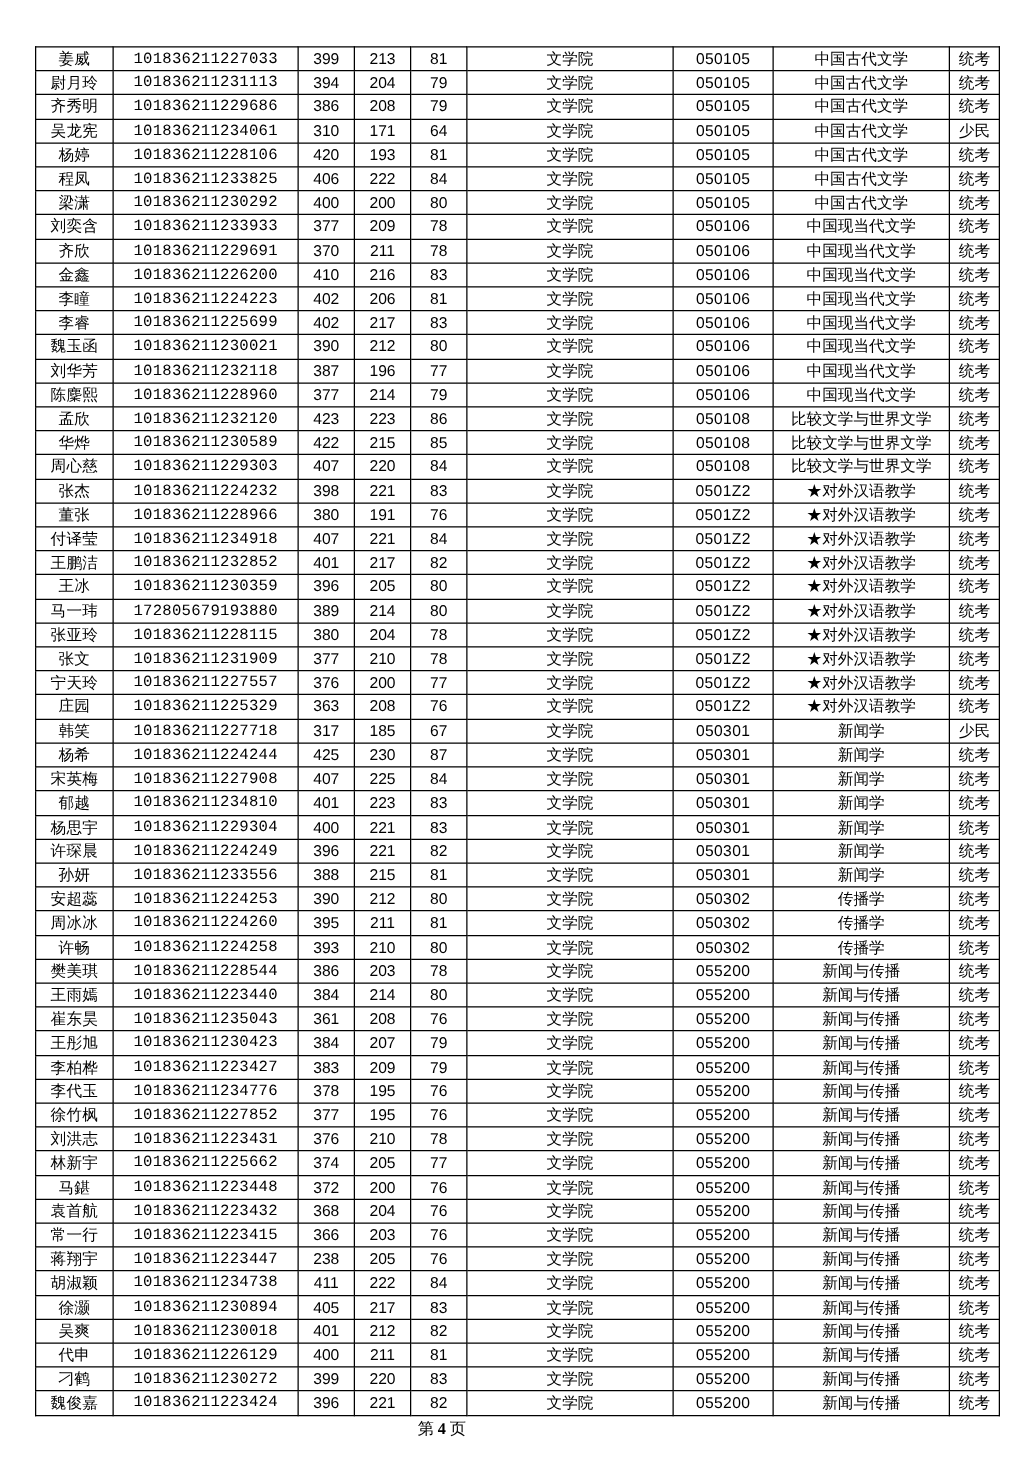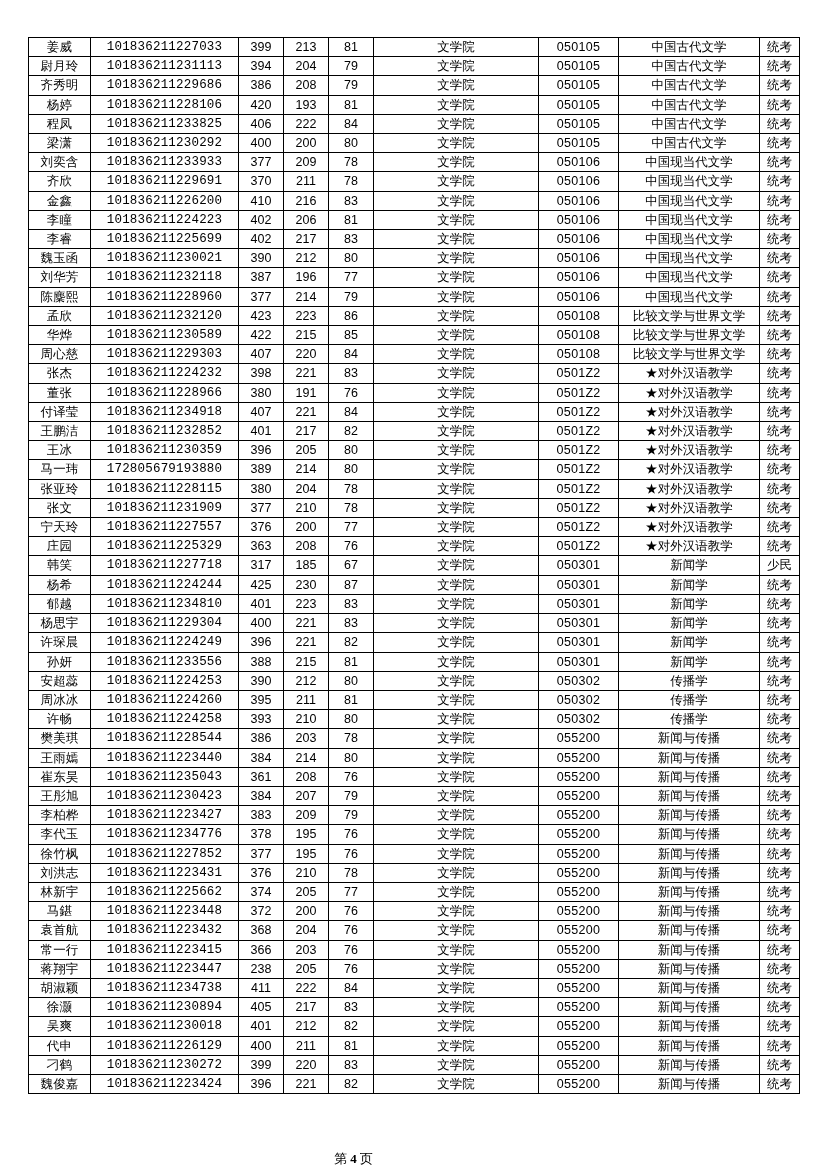--- a/index.html
+++ b/index.html
@@ -82,21 +82,20 @@
   tr.sep-above > td { border-top: 1.7px solid #555; }
 
   #page-footer {
     position: absolute;
     left: 0;
     top: 1134px;
     width: 707px;
     text-align: center;
     font-size: 13px;
     font-family: "Liberation Serif", "DejaVu Serif", serif;
-    margin-top: 16px;
   }
   #page-footer .pfx, #page-footer .sfx { font-size: 13px; }
   #page-footer .pnum {
     font-family: "Liberation Serif", "DejaVu Serif", serif;
     font-weight: bold;
     padding: 0 3px;
   }
 </style>
 </head>
 <body>
@@ -144,20 +143,31 @@
             <td class="cell-examno">101836211229686</td>
             <td class="cell-num">386</td>
             <td class="cell-num">208</td>
             <td class="cell-num">79</td>
             <td class="cell-college">文学院</td>
             <td class="cell-majorcode">050105</td>
             <td class="cell-majorname">中国古代文学</td>
             <td class="cell-type">统考</td>
           </tr>
           <tr>
+            <td class="cell-name">吴龙宪</td>
+            <td class="cell-examno">101836211234061</td>
+            <td class="cell-num">310</td>
+            <td class="cell-num">171</td>
+            <td class="cell-num">64</td>
+            <td class="cell-college">文学院</td>
+            <td class="cell-majorcode">050105</td>
+            <td class="cell-majorname">中国古代文学</td>
+            <td class="cell-type">少民</td>
+          </tr>
+          <tr>
             <td class="cell-name">杨婷</td>
             <td class="cell-examno">101836211228106</td>
             <td class="cell-num">420</td>
             <td class="cell-num">193</td>
             <td class="cell-num">81</td>
             <td class="cell-college">文学院</td>
             <td class="cell-majorcode">050105</td>
             <td class="cell-majorname">中国古代文学</td>
             <td class="cell-type">统考</td>
           </tr>
@@ -424,20 +434,31 @@
             <td class="cell-majorcode">050301</td>
             <td class="cell-majorname">新闻学</td>
             <td class="cell-type">少民</td>
           </tr>
           <tr class="sep-above">
             <td class="cell-name">杨希</td>
             <td class="cell-examno">101836211224244</td>
             <td class="cell-num">425</td>
             <td class="cell-num">230</td>
             <td class="cell-num">87</td>
+            <td class="cell-college">文学院</td>
+            <td class="cell-majorcode">050301</td>
+            <td class="cell-majorname">新闻学</td>
+            <td class="cell-type">统考</td>
+          </tr>
+          <tr>
+            <td class="cell-name">宋英梅</td>
+            <td class="cell-examno">101836211227908</td>
+            <td class="cell-num">407</td>
+            <td class="cell-num">225</td>
+            <td class="cell-num">84</td>
             <td class="cell-college">文学院</td>
             <td class="cell-majorcode">050301</td>
             <td class="cell-majorname">新闻学</td>
             <td class="cell-type">统考</td>
           </tr>
           <tr>
             <td class="cell-name">郁越</td>
             <td class="cell-examno">101836211234810</td>
             <td class="cell-num">401</td>
             <td class="cell-num">223</td>

